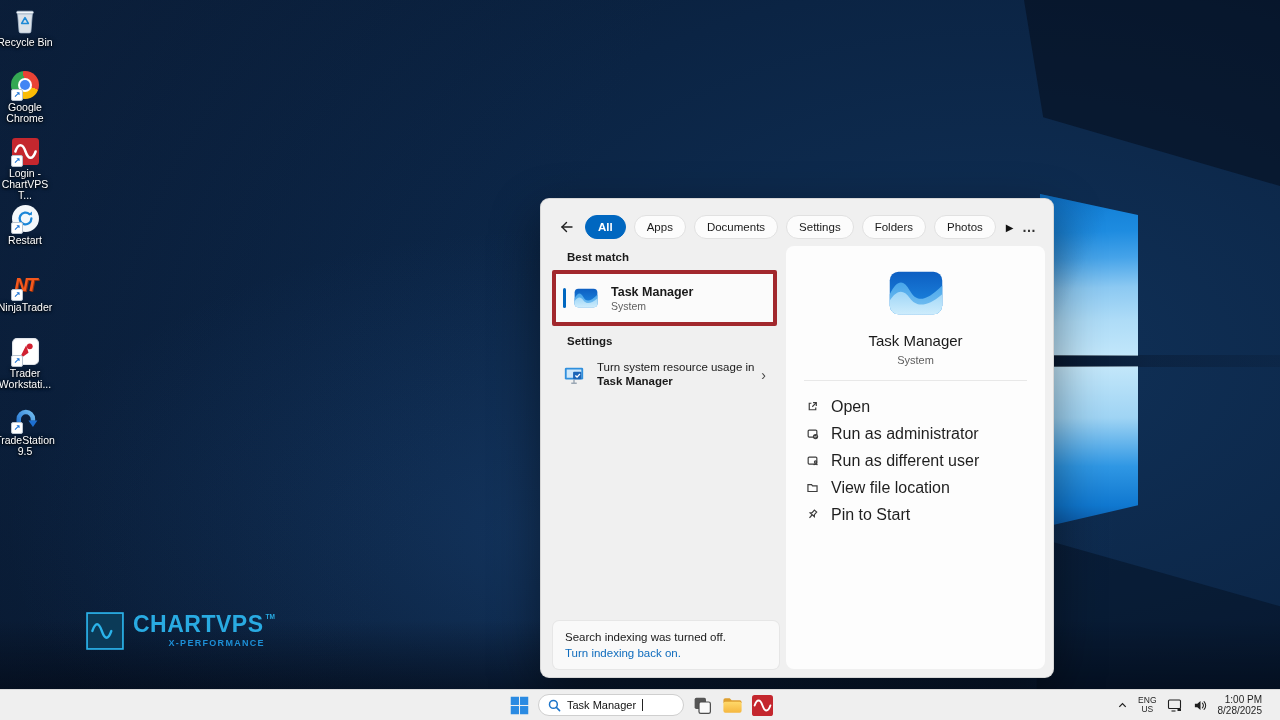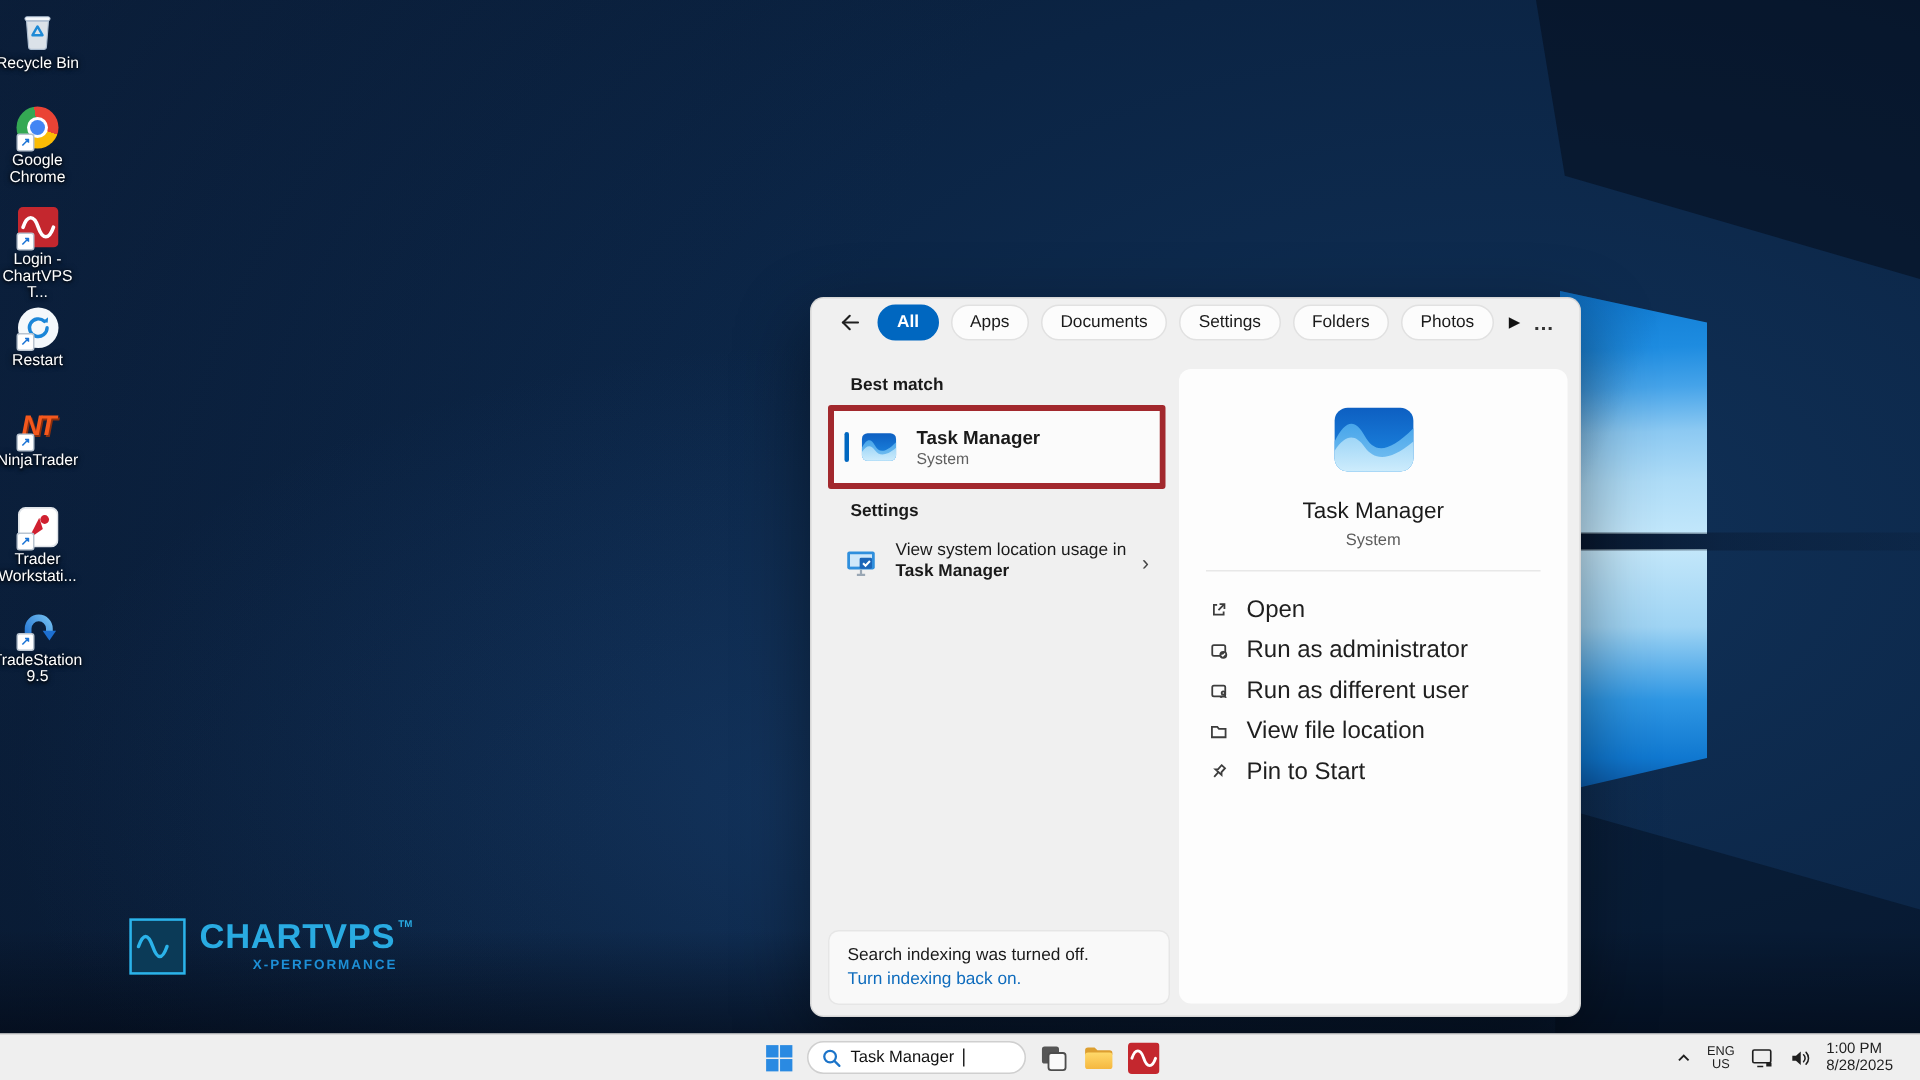--- a/index.html
+++ b/index.html
@@ -46,21 +46,21 @@
   .watermark{position:absolute;left:86px;top:612px;display:flex;align-items:flex-start;gap:9px;}
   .wm-text{display:flex;flex-direction:column;align-items:flex-end;}
   .wm-brandline{display:flex;align-items:flex-start;}
   .wm-brand{font-size:23px;font-weight:800;letter-spacing:.5px;color:#29abe2;line-height:24px;}
   .wm-tm{font-size:6.5px;font-weight:700;color:#29abe2;margin-top:1px;margin-left:2px;}
   .wm-sub{font-size:9px;font-weight:700;letter-spacing:1.3px;color:#1d8fd6;margin-top:2px;margin-right:10px;}
 
   
   .panel{position:absolute;left:540px;top:198px;width:514px;height:480px;background:#f0f0f0;
     border-radius:9px;border:1px solid rgba(0,0,0,.10);box-shadow:0 18px 50px rgba(0,0,0,.45);box-sizing:border-box;}
-  .tabs-row{display:flex;align-items:center;gap:8px;padding:4px 16px 9px 18px;}
+  .tabs-row{display:flex;align-items:center;gap:8px;padding:16px 16px 9px 18px;}
   .back-btn{width:18px;height:18px;display:flex;align-items:center;cursor:pointer;}
   .pill{height:24px;padding:0 12px;border-radius:13px;background:#fcfcfc;border:1px solid #e1e1e1;
     font-size:11.5px;color:#1a1a1a;display:flex;align-items:center;cursor:pointer;box-sizing:border-box;}
   .pill.active{background:#0067c0;border-color:#0067c0;color:#fff;font-weight:600;}
   .more-tabs{font-size:10px;color:#111;margin-left:2px;cursor:pointer;}
   .overflow{margin-left:auto;font-size:14px;font-weight:700;letter-spacing:1px;color:#333;cursor:pointer;}
 
   .results-col{position:absolute;left:0;top:47px;width:245px;bottom:0;}
   .sec-h{margin:5px 0 0 26px;font-size:11.5px;font-weight:700;color:#1a1a1a;}
   .annot{margin:7px 9px 0 11px;border:4px solid #a2282d;border-radius:2px;}
@@ -95,21 +95,21 @@
   
   .taskbar{position:absolute;left:0;bottom:0;width:1280px;height:31px;background:#efefef;border-top:1px solid #d9d9d9;box-sizing:border-box;}
   .tb-center{position:absolute;left:509px;top:0;height:100%;display:flex;align-items:center;gap:8px;}
   .tb-btn{display:flex;align-items:center;justify-content:center;cursor:pointer;}
   .search-pill{width:146px;height:22px;border-radius:12px;background:#fff;border:1px solid #cfcfcf;
     display:flex;align-items:center;padding:0 9px;gap:6px;box-sizing:border-box;cursor:text;}
   .sp-text{font-size:11px;color:#111;white-space:nowrap;}
   .caret{width:1px;height:12px;background:#222;}
   .tb-tray{position:absolute;right:18px;top:0;height:100%;display:flex;align-items:center;gap:10px;}
   .lang{font-size:8.5px;line-height:9px;font-weight:500;color:#1f1f1f;text-align:center;cursor:pointer;}
-  .clock{font-size:10px;line-height:11px;color:#1f1f1f;text-align:left;cursor:pointer;}
+  .clock{font-size:10px;line-height:11px;color:#1f1f1f;text-align:right;cursor:pointer;}
 </style>
 </head>
 <body>
 
 <div class="screen">
 
   <div class="desktop">
     <div class="shade-tr"></div>
     <div class="shade-br"></div>
     <div class="pane pane-tr"></div>
@@ -287,21 +287,21 @@
 
       <div class="settings-row">
         <svg width="22" height="22" viewBox="0 0 24 24">
           <rect x="2" y="4" width="20" height="13" rx="1.5" fill="#2f8fdd"></rect>
           <rect x="4" y="6" width="16" height="9" fill="#cfe8fa"></rect>
           <path d="M9 21h6M12 17v4" stroke="#9aa7b4" stroke-width="1.6"></path>
           <rect x="11" y="8.5" width="9" height="8" rx="1" fill="#1c66b8"></rect>
           <path d="M13.5 12.5l1.8 1.8 3.2-3.4" stroke="#fff" stroke-width="1.5" fill="none"></path>
         </svg>
         <span class="sr-text">
-          <div class="sr-l1">View system location usage in</div>
+          <div class="sr-l1">Turn system resource usage in</div>
           <div class="sr-l2">Task Manager</div>
         </span>
         <span class="sr-chev">›</span>
       </div>
 
       <div class="footer-card">
         <div class="fc-msg">Search indexing was turned off.</div>
         <div class="fc-link">Turn indexing back on.</div>
       </div>
     </div>

